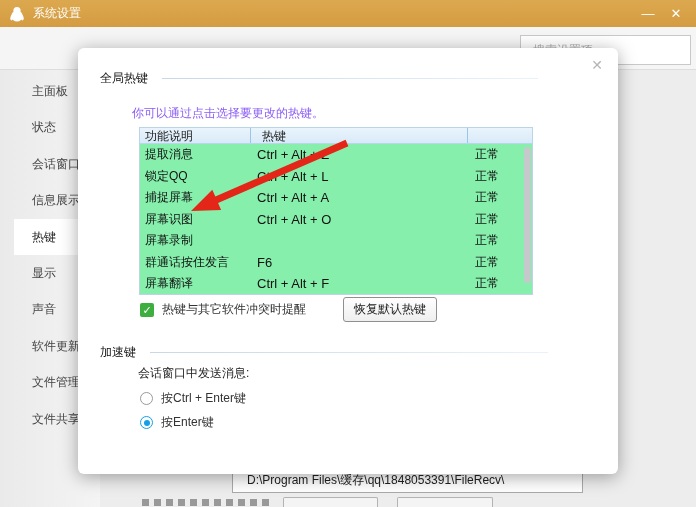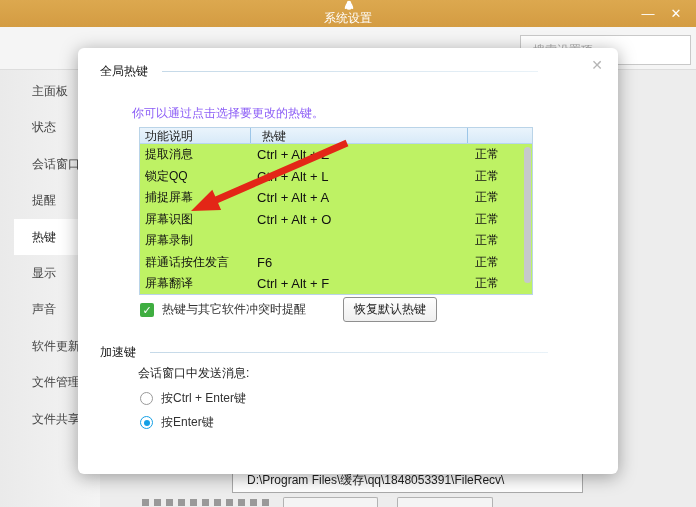--- a/index.html
+++ b/index.html
@@ -1,21 +1,21 @@
 <!DOCTYPE html>
 <html><head>
 <meta charset="utf-8">
 <style>
   * { margin:0; padding:0; box-sizing:border-box; }
   html,body { width:696px; height:507px; overflow:hidden; }
   body { font-family:"Liberation Sans","DejaVu Sans",sans-serif; font-size:12px; color:#333; }
   #app { position:relative; width:696px; height:507px; background:#ededed; overflow:hidden; }
 
   
-  .titlebar { position:absolute; left:0; top:0; width:696px; height:27px; background:linear-gradient(#dca84f,#d49c42); display:flex; align-items:center; z-index:30;flex-direction:column; }
+  .titlebar { position:absolute; left:0; top:0; width:696px; height:27px; background:linear-gradient(#dca84f,#d49c42); display:flex; align-items:center; z-index:30; }
   .titlebar .appicon { width:16px; height:16px; margin:0 8px 0 9px; }
   .titlebar .title { color:#fff; font-size:12px; }
   .winbtns { position:absolute; right:6px; top:0; height:27px; display:flex; align-items:center; }
   .winbtn { width:28px; height:27px; color:#fff; font-size:13px; text-align:center; line-height:27px; cursor:pointer; }
 
   
   .tabbar { position:absolute; left:0; top:27px; width:696px; height:43px; background:#f5f5f5; border-bottom:1px solid #ddd; z-index:2; }
   .tab { position:absolute; top:40px; display:flex; align-items:center; gap:5px; font-size:13px; color:#999; cursor:pointer; }
   .tab.active { color:#3a95d6; }
   .tab svg { display:block; }
@@ -36,21 +36,21 @@
   .partial-btn { position:absolute; top:497px; height:10px; background:#f4f4f4; border:1px solid #b3b3b3; border-bottom:none; border-radius:2px 2px 0 0; z-index:2; }
   .clipped-text { position:absolute; left:142px; top:499px; width:128px; height:7px; background:repeating-linear-gradient(90deg,#7d7d7d 0 7px,transparent 7px 12px); opacity:.75; z-index:2; }
 
   
   .dialog { position:absolute; left:78px; top:48px; width:540px; height:426px; background:#fff; border-radius:6px; box-shadow:0 3px 18px rgba(0,0,0,.35); z-index:10; }
   .dlg-close { position:absolute; right:12px; top:8px; font-size:14px; color:#b5b5b5; cursor:pointer; width:18px; height:18px; text-align:center; line-height:18px; }
   .section-head { position:absolute; left:22px; display:flex; align-items:center; color:#111; }
   .section-head .rule { height:1px; background:linear-gradient(to right,#c5d9e8,#e9f2f8); flex:1; margin-left:14px; }
   .hint { position:absolute; left:54px; top:57px; color:#8b5cf6; }
 
-  .hk-table { position:absolute; left:61px; top:79px; width:394px; height:168px; background:#bef264; border:1px solid #bad4e8; }
+  .hk-table { position:absolute; left:61px; top:79px; width:394px; height:168px; background:#86efac; border:1px solid #bad4e8; }
   .hk-head { display:flex; height:16px; line-height:16px; background:linear-gradient(#eaf4fc,#d8eaf8); border-bottom:1px solid #b8d6ee; font-size:12px; color:#222; }
   .hk-head .c1 { width:111px; padding-left:5px; border-right:1px solid #9cc6e8; }
   .hk-head .c2 { width:217px; padding-left:11px; border-right:1px solid #9cc6e8; }
   .hk-head .c3 { flex:1; }
   .hk-row { display:flex; height:21.5px; line-height:21.5px; cursor:pointer; }
   .hk-row .c1 { width:111px; padding-left:5px; color:#111; }
   .hk-row .c2 { width:217px; padding-left:6px; color:#111; font-size:13px; }
   .hk-row .c3 { flex:1; text-align:right; padding-right:33px; color:#111; }
   .hk-scroll { position:absolute; right:1px; top:19px; width:7px; height:136px; background:#c6c9cc; border-radius:4px; cursor:pointer; }
 
@@ -115,21 +115,21 @@
       <circle cx="6.5" cy="6.5" r="4.6" fill="none" stroke="#9b9b9b" stroke-width="1.5"></circle>
       <line x1="10" y1="10" x2="14" y2="14" stroke="#9b9b9b" stroke-width="1.5"></line>
     </svg>
   </div>
 
   <div class="sidebar">
     <div style="height:3px;"></div>
     <div class="side-item">主面板</div>
     <div class="side-item">状态</div>
     <div class="side-item">会话窗口</div>
-    <div class="side-item">提醒</div>
+    <div class="side-item">信息展示</div>
     <div class="side-item selected">热键</div>
     <div class="side-item">显示</div>
     <div class="side-item">声音</div>
     <div class="side-item">软件更新</div>
     <div class="side-item">文件管理</div>
     <div class="side-item">文件共享</div>
   </div>
   <svg class="side-scroll" style="top:475px;" viewBox="0 0 18 12">
     <polyline points="4,9 9,3 14,9" fill="none" stroke="#7aa8d8" stroke-width="2.4"></polyline>
   </svg>
@@ -138,21 +138,21 @@
   </svg>
 
   <div class="path-input">D:\Program Files\缓存\qq\1848053391\FileRecv\</div>
   <div class="clipped-text"></div>
   <div class="partial-btn" style="left:283px; width:95px;"></div>
   <div class="partial-btn" style="left:397px; width:96px;"></div>
 
   <div class="dialog">
     <div class="dlg-close">✕</div>
 
-    <div class="section-head" style="top:15px; right:80px;">
+    <div class="section-head" style="top:22px; right:80px;">
       <span>全局热键</span>
       <span class="rule"></span>
     </div>
     <div class="hint">你可以通过点击选择要更改的热键。</div>
 
     <div class="hk-table">
       <div class="hk-head">
         <div class="c1">功能说明</div>
         <div class="c2">热键</div>
         <div class="c3"></div>

